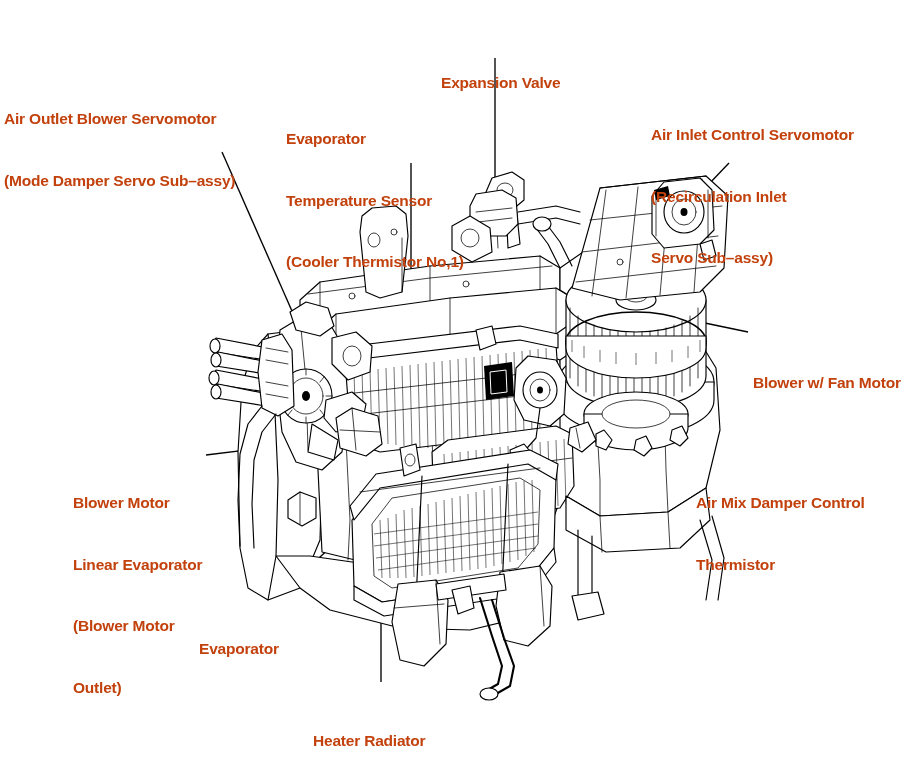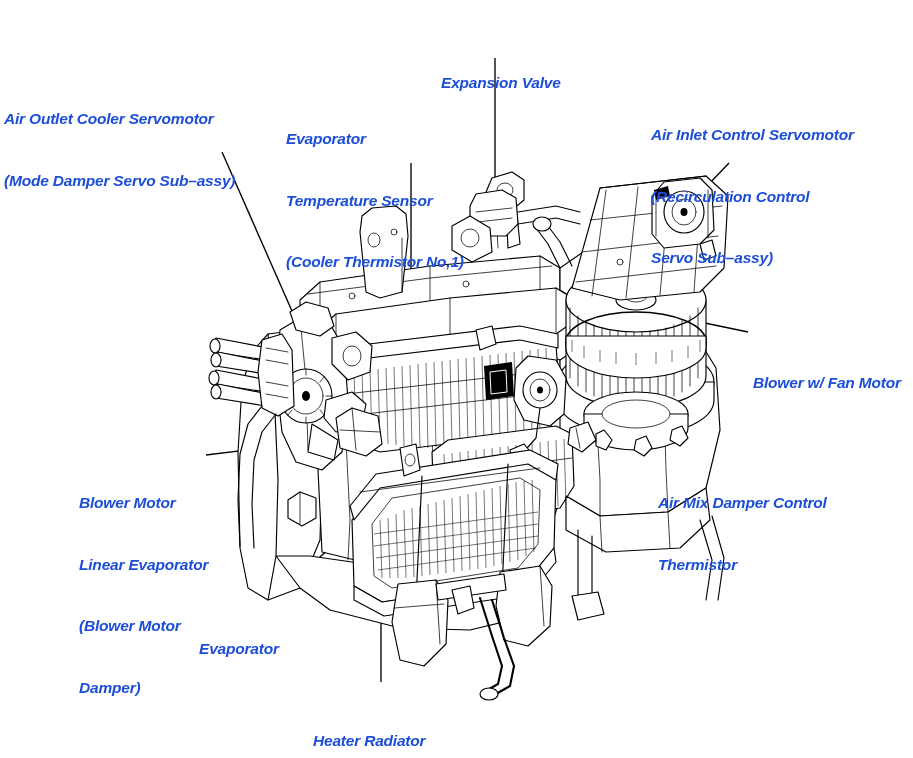--- a/index.html
+++ b/index.html
@@ -9,24 +9,23 @@
     font-family:"Liberation Sans", sans-serif;
     color:#000;
   }
   #diagram-root{position:absolute;inset:0;width:913px;height:758px;}
   .callout{
     position:absolute;
     font-family:"Liberation Sans", sans-serif;
     font-size:15.5px;
     font-weight:bold;
     line-height:20.5px;
-    color:#1d4ed8;
+    color:#c2410c;
     letter-spacing:-0.2px;
     white-space:pre;
-    font-style:italic;
   }
   .callout span{display:block;}
   svg.art{position:absolute;left:0;top:0;width:913px;height:758px;}
   .ln{fill:none;stroke:#000;stroke-width:1.15;stroke-linecap:round;stroke-linejoin:round;}
   .ln-t{fill:none;stroke:#000;stroke-width:0.75;stroke-linecap:round;stroke-linejoin:round;}
   .ln-h{fill:none;stroke:#000;stroke-width:2.1;stroke-linecap:round;stroke-linejoin:round;}
   .ln-f{fill:none;stroke:#000;stroke-width:0.55;stroke-linecap:butt;}
   .leader{fill:none;stroke:#000;stroke-width:1.35;stroke-linecap:butt;}
   .solid{fill:#000;stroke:none;}
   .wht{fill:#fff;stroke:#000;stroke-width:1.15;stroke-linejoin:round;}
@@ -434,54 +433,54 @@
       <path class="ln" d="M 572 266 L 560 242 L 548 226"></path>
       <ellipse class="wht" cx="542" cy="224" rx="9" ry="7"></ellipse>
 
       <circle class="ln-t" cx="352" cy="296" r="3"></circle>
       <circle class="ln-t" cx="466" cy="284" r="3"></circle>
       <circle class="ln-t" cx="620" cy="262" r="3"></circle>
     </g>
   </svg>
 
   <div class="callout" style="left:4px; top:68px;">
-    <span>Air Outlet Cooler Servomotor</span>
+    <span>Air Outlet Blower Servomotor</span>
     <span>(Mode Damper Servo Sub–assy)</span>
   </div>
 
   <div class="callout" style="left:286px; top:88px;">
     <span>Evaporator</span>
     <span>Temperature Sensor</span>
     <span>(Cooler Thermistor No,1)</span>
   </div>
 
   <div class="callout" style="left:441px; top:32px;">
     <span>Expansion Valve</span>
   </div>
 
   <div class="callout" style="left:651px; top:84px;">
     <span>Air Inlet Control Servomotor</span>
-    <span>(Recirculation Control</span>
+    <span>(Recirculation Inlet</span>
     <span>Servo Sub–assy)</span>
   </div>
 
   <div class="callout" style="left:753px; top:332px;">
     <span>Blower w/ Fan Motor</span>
   </div>
 
-  <div class="callout" style="left:658px; top:452px;">
+  <div class="callout" style="left:696px; top:452px;">
     <span>Air Mix Damper Control</span>
     <span>Thermistor</span>
   </div>
 
-  <div class="callout" style="left:79px; top:452px;">
+  <div class="callout" style="left:73px; top:452px;">
     <span>Blower Motor</span>
     <span>Linear Evaporator</span>
     <span>(Blower Motor</span>
-    <span>Damper)</span>
+    <span>Outlet)</span>
   </div>
 
   <div class="callout" style="left:199px; top:598px;">
     <span>Evaporator</span>
   </div>
 
   <div class="callout" style="left:313px; top:690px;">
     <span>Heater Radiator</span>
   </div>
 

